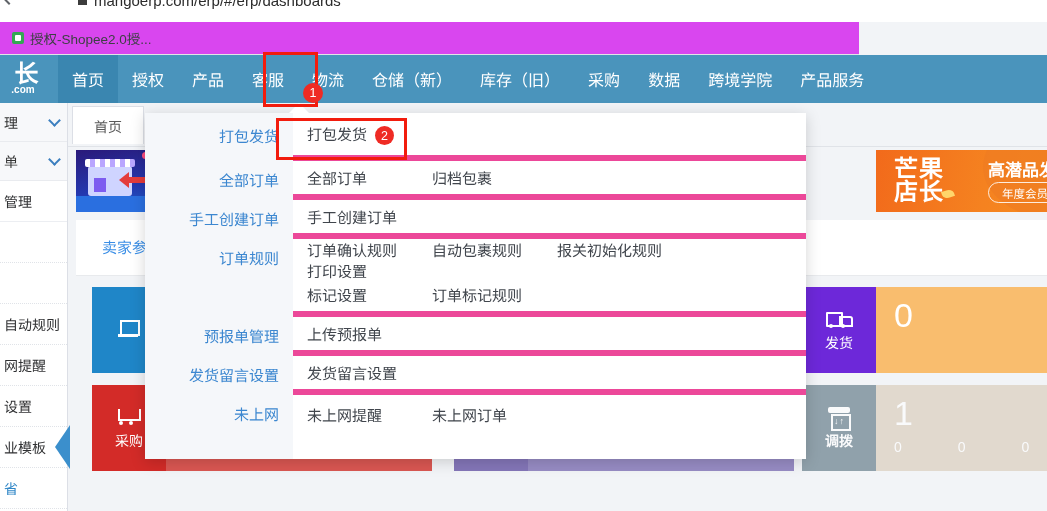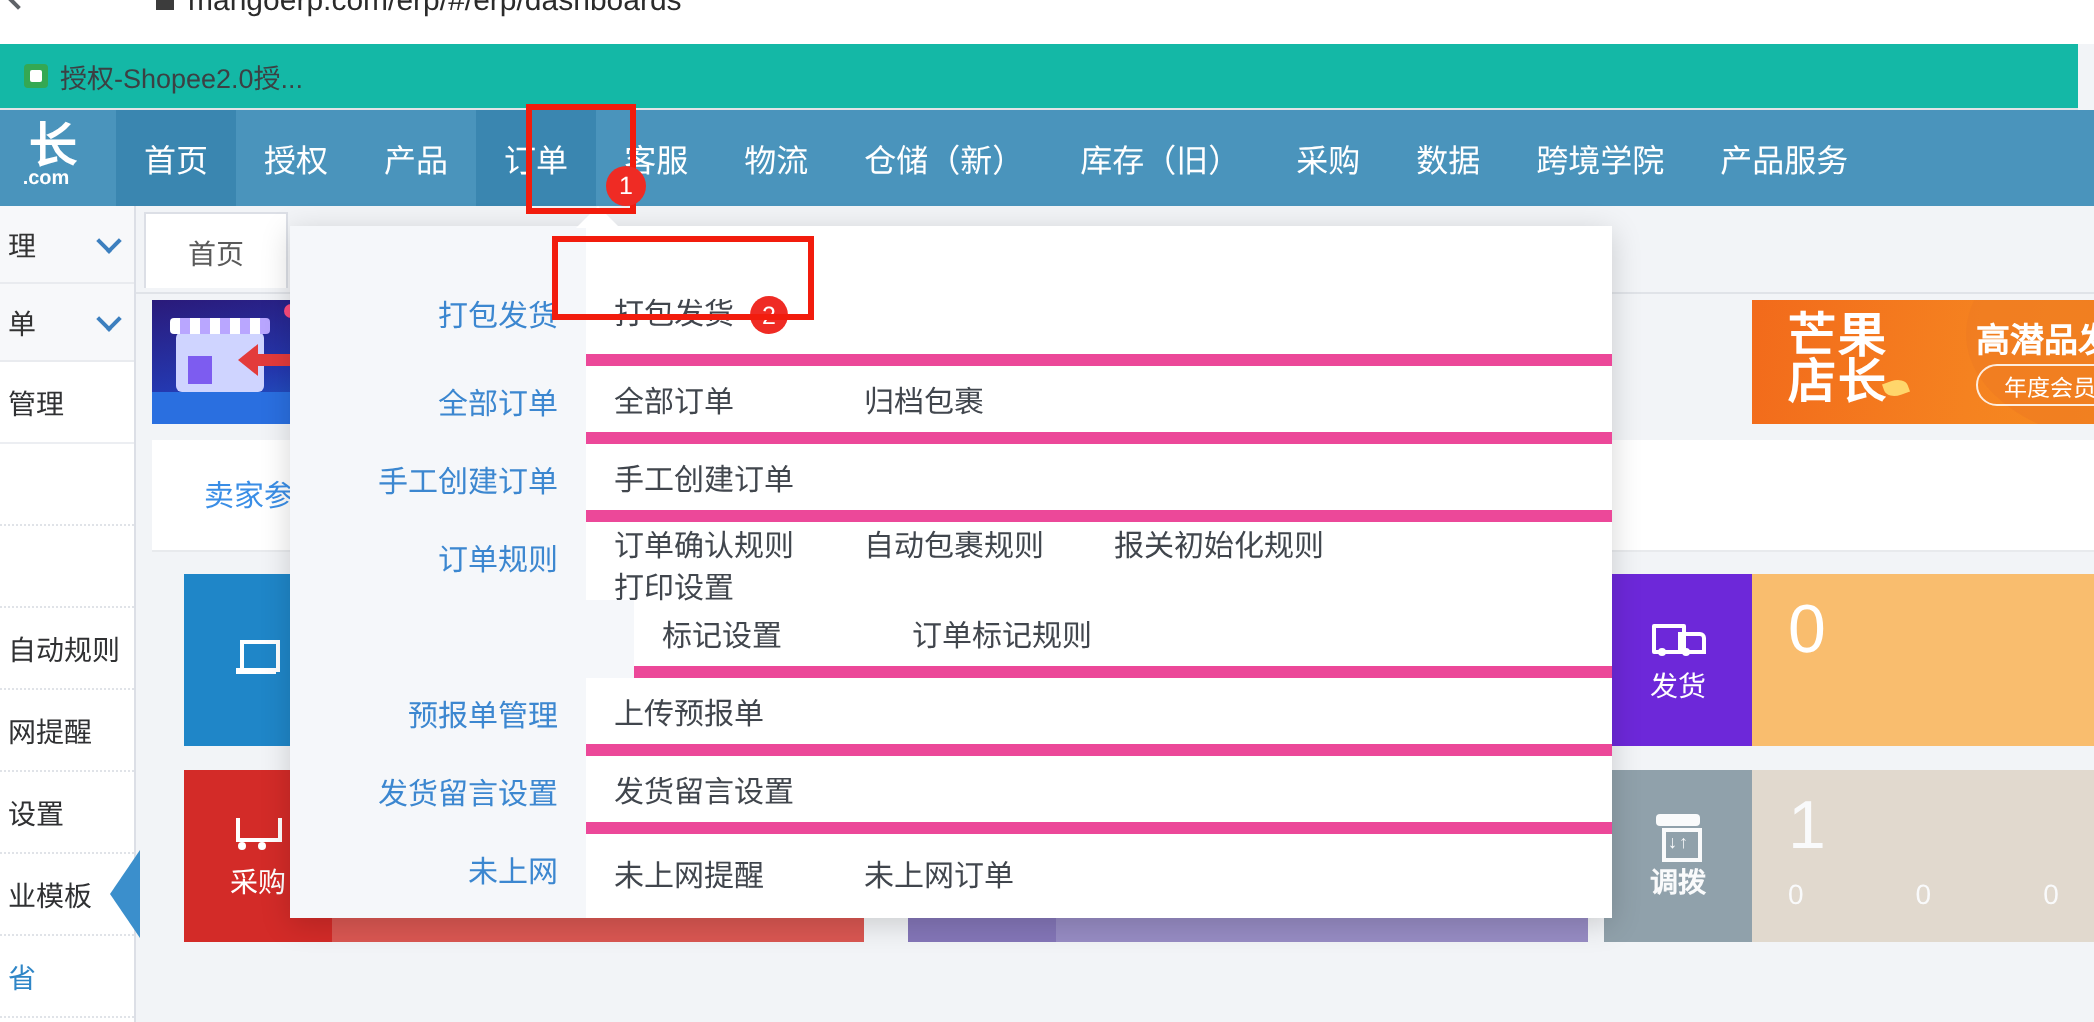--- a/index.html
+++ b/index.html
@@ -22,22 +22,22 @@
     display:flex; align-items:center; gap:7px;
     color:#2b2b2b; font-size:15px; white-space:nowrap;
   }
   .url-pill .lock-sq { width:9px; height:9px; background:#3c3c3c; display:inline-block; }
   .chev-left {
     position:absolute; left:2px; top:-12px; width:14px; height:14px;
     border-left:2px solid #5f6368; border-bottom:2px solid #5f6368;
     transform: rotate(45deg);
   }
   .bookmarks-bar {
-    position:absolute; left:0; top:22px; width:1039px; height:33px;
-    background:#14b8a6; border-bottom:1px solid #e2e4e7;
+    position:absolute; left:0; top:22px; width:859px; height:33px;
+    background:#d946ef; border-bottom:1px solid #e2e4e7;
     display:flex; align-items:center; padding-left:6px;
   }
   .bookmark-item { display:flex; align-items:center; gap:6px; padding:2px 6px; cursor:default; }
   .bm-favicon { width:12px; height:12px; border-radius:2px; background:#34a853; flex:none;
                 position:relative; }
   .bm-favicon::after{ content:""; position:absolute; inset:3px; background:#ffffff; border-radius:1px;}
   .bookmark-label { font-size:13.5px; color:#3c4043; white-space:nowrap; }
 
   
   .topnav {
@@ -257,23 +257,20 @@
     </div>
     <div class="nav-item home">
         <span>首页</span>
       </div>
     <div class="nav-item">
         <span>授权</span>
       </div>
     <div class="nav-item">
         <span>产品</span>
       </div>
-    <div class="nav-item active">
-        <span>订单</span>
-      </div>
     <div class="nav-item">
         <span>客服</span>
       </div>
     <div class="nav-item">
         <span>物流</span>
       </div>
     <div class="nav-item">
         <span>仓储（新）</span>
       </div>
     <div class="nav-item">
@@ -430,21 +427,21 @@
     </div>
   </div>
 
   <div class="nav-caret"></div>
 
   <div class="dropdown">
     <div class="dd-left"></div>
     <div class="dd-right"></div>
   </div>
 
-  <div style="position:absolute; left:145px; top:113px; width:661px; z-index:31;margin-top:22px;">
+  <div style="position:absolute; left:145px; top:113px; width:661px; z-index:31;">
 
     <div class="dd-row" style="height:48px;">
       <div class="dd-cat" style="height:48px; line-height:48px;">打包发货</div>
       <div class="dd-links" style="height:48px; align-items:center;">
         <span class="dd-link wide">
           <span>打包发货</span><span class="dd-badge">2</span>
         </span>
       </div>
     </div>
 
@@ -466,21 +463,21 @@
     <div class="dd-row" style="height:39px;">
       <div class="dd-cat" style="height:39px; line-height:39px;">订单规则</div>
       <div class="dd-links nobord" style="height:39px; align-items:center;">
         <span class="dd-link">订单确认规则</span>
         <span class="dd-link">自动包裹规则</span>
         <span class="dd-link">报关初始化规则</span>
         <span class="dd-link">打印设置</span>
       </div>
     </div>
 
-    <div class="dd-row" style="height:39px;padding-left:24px;">
+    <div class="dd-row" style="height:39px;">
       <div class="dd-cat" style="height:39px; line-height:39px;"></div>
       <div class="dd-links" style="height:39px; align-items:center;">
         <span class="dd-link">标记设置</span>
         <span class="dd-link">订单标记规则</span>
       </div>
     </div>
 
     <div class="dd-row" style="height:39px;">
       <div class="dd-cat" style="height:39px; line-height:39px;">预报单管理</div>
       <div class="dd-links" style="height:39px; align-items:center;">

